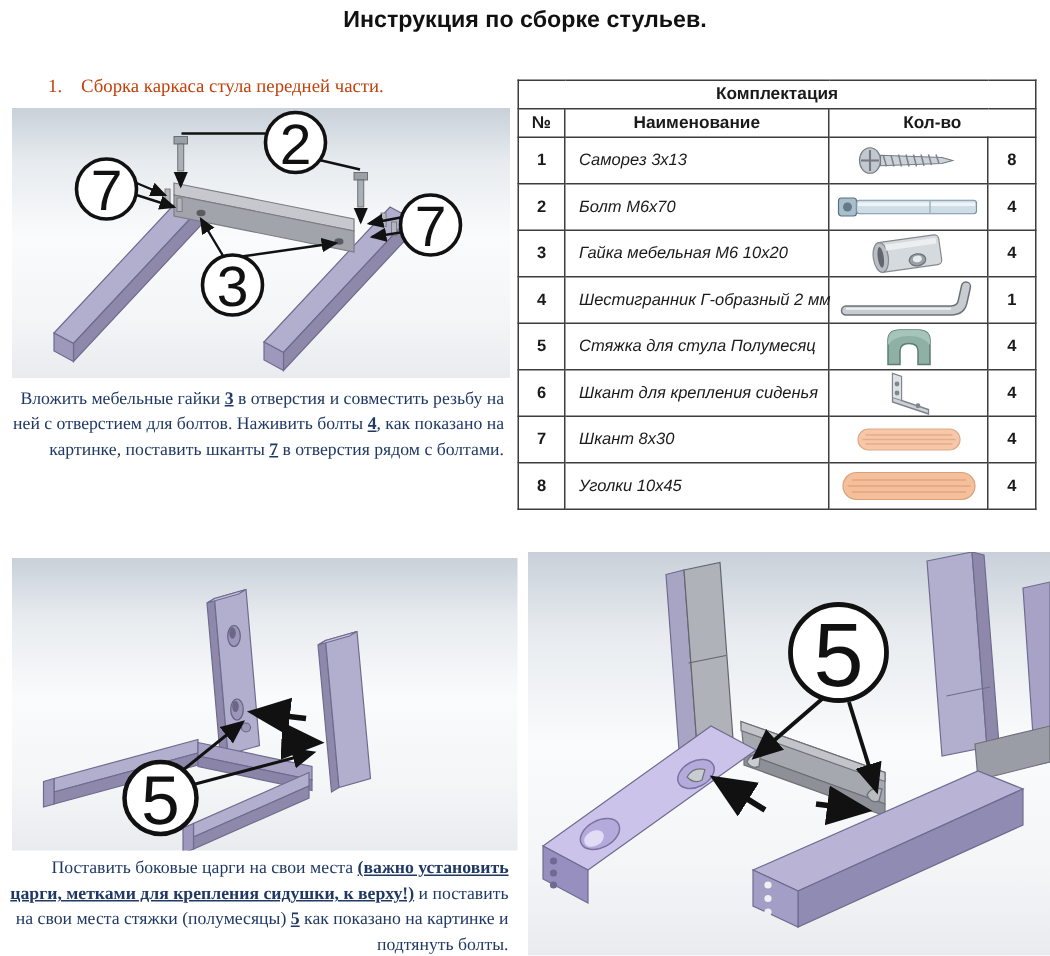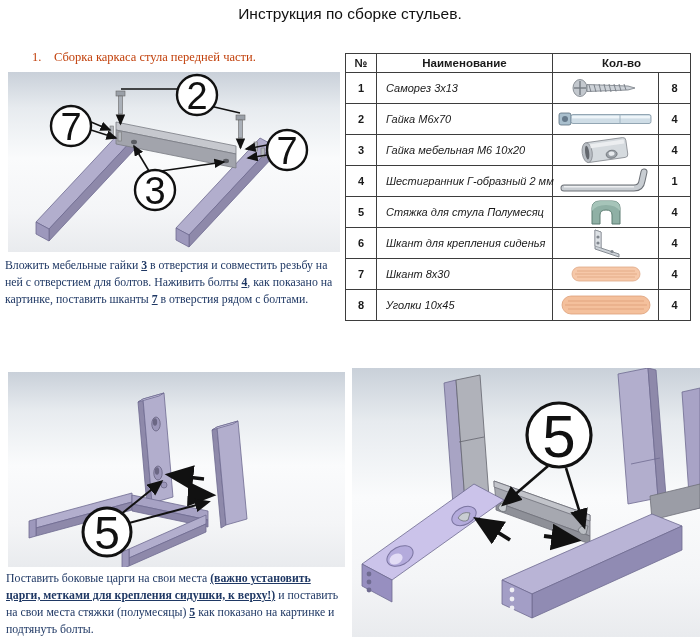--- a/index.html
+++ b/index.html
@@ -1,24 +1,24 @@
 <!DOCTYPE html>
 <html><head>
 <meta charset="utf-8">
 <style>
   * { margin:0; padding:0; box-sizing:border-box; }
   body { width:700px; height:637px; background:#ffffff; font-family:"Liberation Sans", sans-serif; position:relative; overflow:hidden; }
-  .title { position:absolute; top:5px; left:0; width:700px; text-align:center; font-size:15.5px; font-weight:normal; color:#111; }
+  .title { position:absolute; top:5px; left:0; width:700px; text-align:center; font-size:15.5px; font-weight:bold; color:#111; }
   .step { position:absolute; top:50px; left:32px; font-family:"Liberation Serif", serif; font-size:12.5px; color:#c2410c; }
   .step .num { display:inline-block; width:22px; }
   .diag { position:absolute; background:linear-gradient(180deg,#c9d0d9 0%, #e7ebef 20%, #fafbfc 48%, #f4f5f7 78%, #e9ebee 100%); }
   .diag1 { left:8px; top:72px; width:332px; height:180px; }
   .diag2 { left:8px; top:372px; width:337px; height:195px; }
   .diag3 { left:352px; top:368px; width:348px; height:269px; }
-  .para { position:absolute; font-family:"Liberation Serif", serif; font-size:11.8px; line-height:17px; color:#1f3864; text-align:left; }
+  .para { position:absolute; font-family:"Liberation Serif", serif; font-size:11.8px; line-height:17px; color:#1f3864; text-align:right; }
   .para1 { left:5px; top:257px; width:331px; }
   .para2 { left:6px; top:570px; width:333px; }
   .seg-strong { font-weight:bold; text-decoration:underline; }
   table.parts { position:absolute; left:345px; top:53px; width:345px; border-collapse:collapse; font-size:11px; color:#1a1a1a; table-layout:fixed; }
   table.parts td, table.parts th { border:1px solid #3d3d3d; padding:0; }
   .t-title { height:19px; text-align:center; font-weight:bold; font-size:11.5px; }
   .t-head th { height:19px; text-align:center; font-weight:bold; font-size:11.5px; }
   .col-num { width:31px; }
   .col-name { width:176px; }
   .col-icon { width:106px; }
@@ -107,20 +107,23 @@
 <p class="para para1"><span>Вложить мебельные гайки </span><span class="seg-strong">3</span><span> в отверстия и совместить резьбу на ней с отверстием для болтов. Наживить болты </span><span class="seg-strong">4</span><span>, как показано на картинке, поставить шканты </span><span class="seg-strong">7</span><span> в отверстия рядом с болтами.</span></p>
 
 <table class="parts">
   <colgroup>
       <col class="col-num">
       <col class="col-name">
       <col class="col-icon">
       <col class="col-qty">
     </colgroup>
   <tbody>
+      <tr>
+        <td colspan="4" class="t-title">Комплектация</td>
+      </tr>
   <tr class="t-head">
     <th>№</th>
     <th>Наименование</th>
     <th colspan="2">Кол-во</th>
   </tr>
   </tbody>
     <tbody>
       <tr class="prow">
     <td class="c-num">1</td>
     <td class="c-name">Саморез 3х13</td>
@@ -130,21 +133,21 @@
     <line x1="10" y1="4" x2="10" y2="18" stroke="#757b83" stroke-width="1.4"></line>
     <line x1="4" y1="11" x2="16" y2="11" stroke="#757b83" stroke-width="1.4"></line>
     <path d="M17,7.5 L58,9 L65,11 L58,13 L17,14.5 Z" fill="#cdd2d8" stroke="#757b83" stroke-width="0.8"></path>
     <path d="M19,8 l2,7 m3,-7.5 l2,7.5 m3,-8 l2,8 m3,-8 l2,8 m3,-8 l2,8 m3,-8 l2,7.5 m3,-7.5 l2,7 m3,-7 l2,6" stroke="#7c828a" stroke-width="1" fill="none"></path>
   </svg>
 </td>
     <td class="c-qty">8</td>
   </tr>
       <tr class="prow">
     <td class="c-num">2</td>
-    <td class="c-name">Гайка  М6х70</td>
+    <td class="c-name">Болт  М6х70</td>
     <td class="c-icon">
   <svg width="96" height="18" viewBox="0 0 96 18">
     <rect x="1" y="3" width="12" height="12" rx="2" fill="#a9bfcd" stroke="#5c707e" stroke-width="0.8"></rect>
     <circle cx="7" cy="9" r="3" fill="#65798a"></circle>
     <rect x="13" y="4.5" width="80" height="9" rx="2" fill="#cfdde6" stroke="#7d93a2" stroke-width="0.8"></rect>
     <rect x="14" y="6" width="78" height="2.4" fill="#eef5f9"></rect>
     <line x1="62" y1="4.5" x2="62" y2="13.5" stroke="#9fb3c0" stroke-width="1"></line>
   </svg>
 </td>
     <td class="c-qty">4</td>

